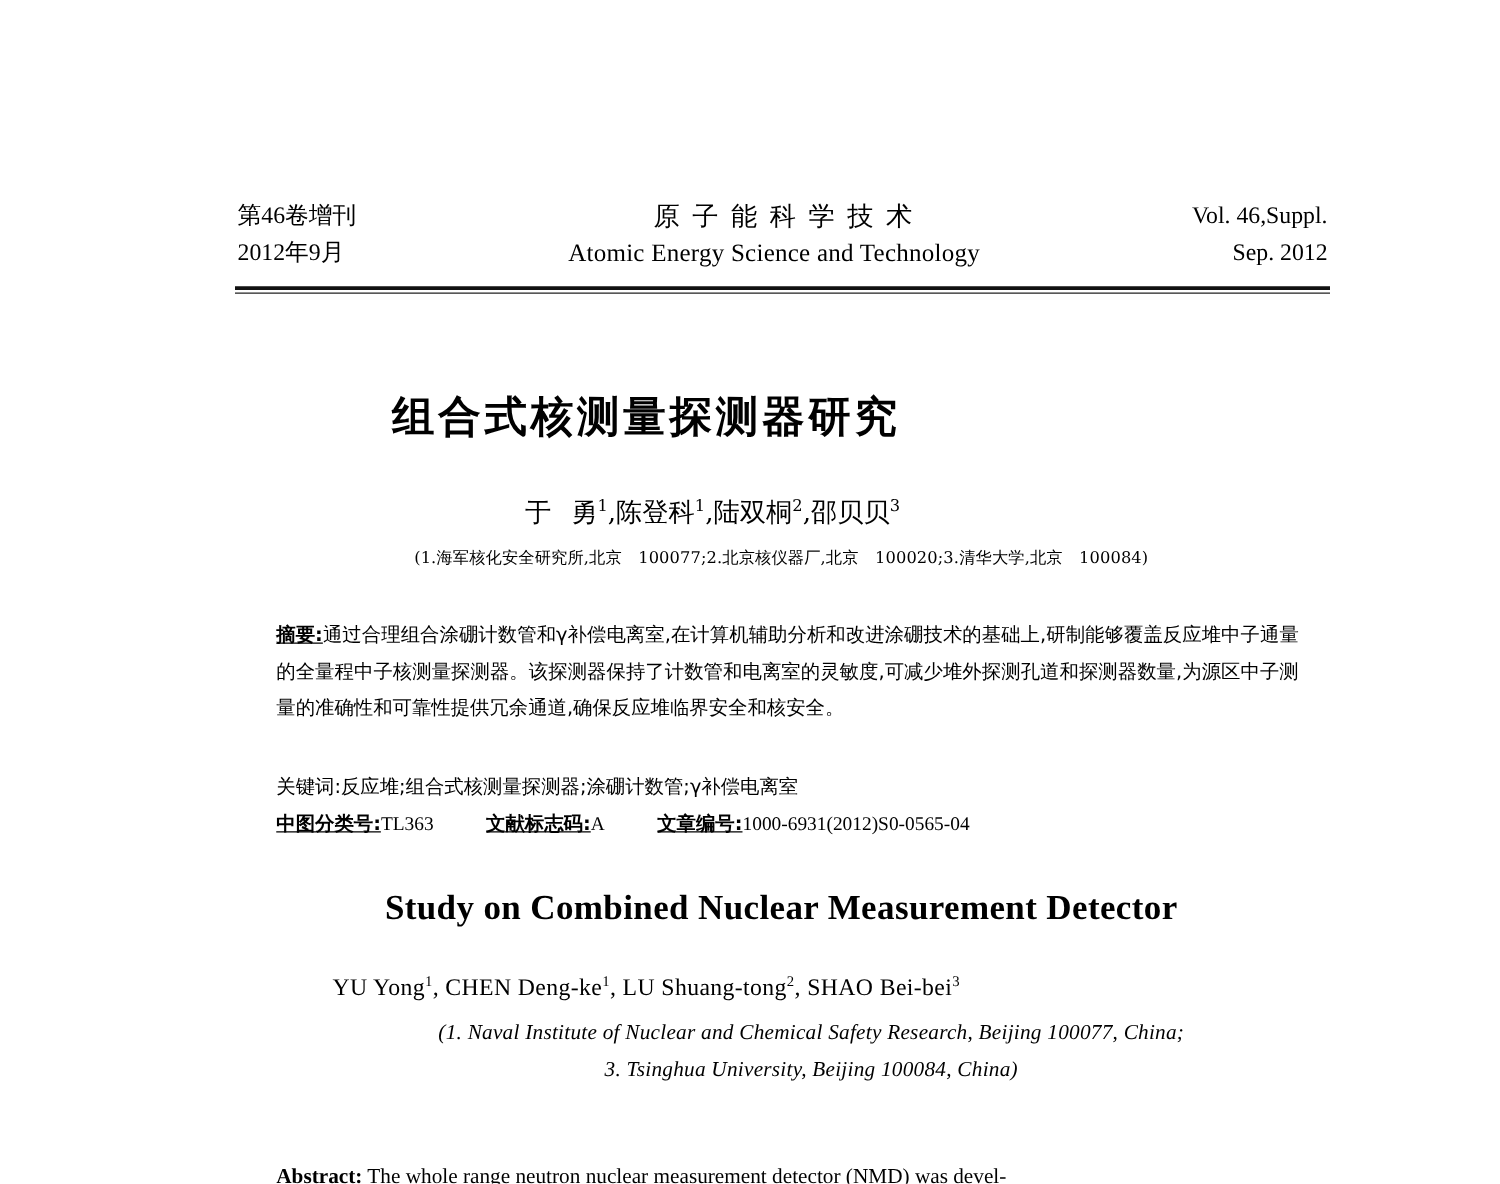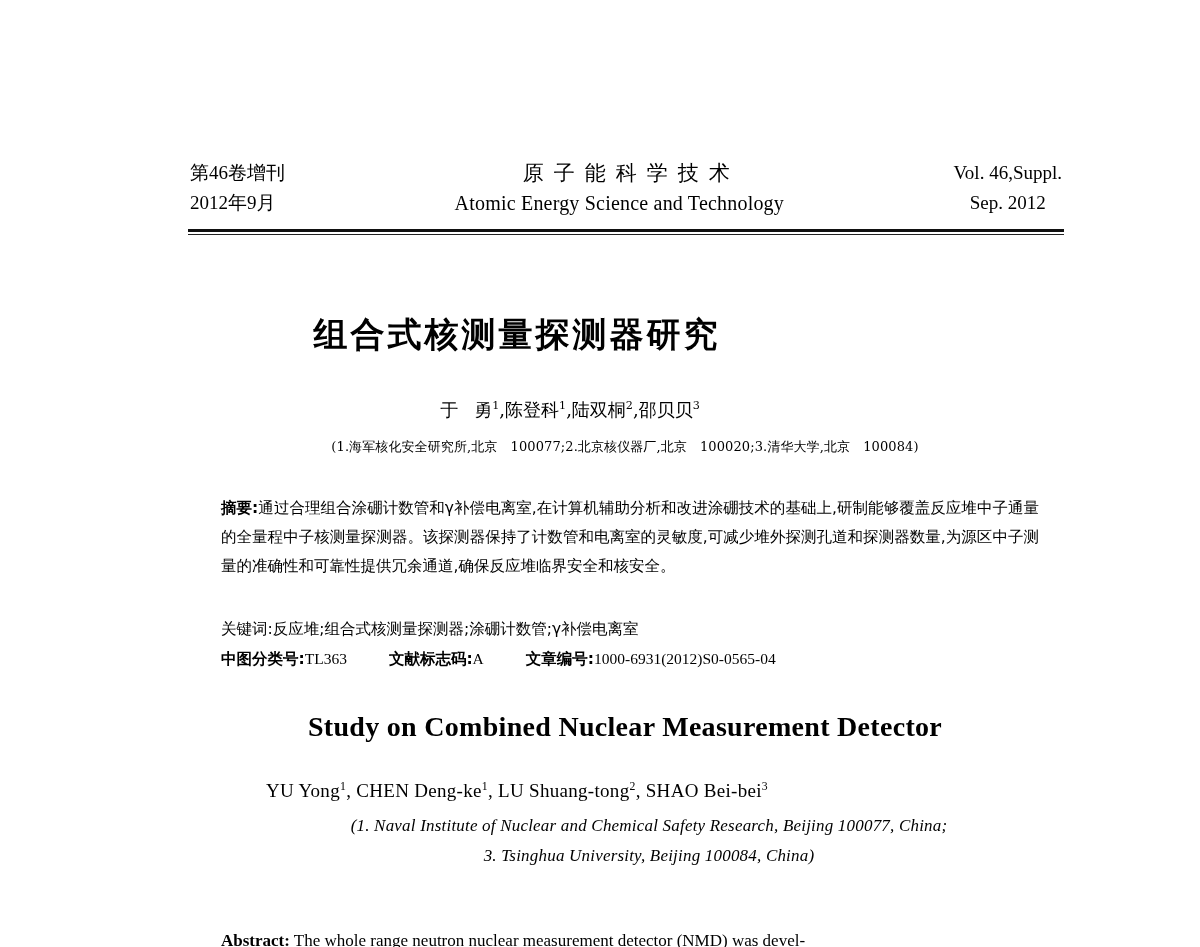--- a/index.html
+++ b/index.html
@@ -34,21 +34,21 @@
     align-items: flex-start;
     justify-content: space-between;
   }
   .mast-left, .mast-right {
     font-family: "Liberation Serif", "DejaVu Serif", serif;
     font-size: 19px;
     line-height: 30px;
     white-space: nowrap;
   }
   .mast-left { text-align: left; }
-  .mast-right { text-align: center; }
+  .mast-right { text-align: right; }
   .mast-center {
     text-align: center;
     flex: 1;
   }
   .journal-cn {
     font-family: "DejaVu Serif", "Liberation Serif", serif;
     font-size: 21px;
     letter-spacing: 10px;
     line-height: 30px;
     padding-left: 24px;
@@ -93,21 +93,21 @@
     letter-spacing: 3px;
     line-height: 44px;
   }
   .authors-cn {
     position: absolute;
     left: 0;
     top: 396px;
     width: 1090px;
     text-align: center;
     font-family: "DejaVu Serif", "Liberation Serif", serif;
-    font-size: 18px;
+    font-size: 21px;
     line-height: 28px;
   }
   .authors-cn .gap { display: inline-block; width: 16px; }
   .affil-cn {
     position: absolute;
     left: 0;
     top: 437px;
     width: 1200px;
     text-align: center;
     font-family: "DejaVu Serif", "Liberation Serif", serif;
@@ -125,20 +125,21 @@
     width: 818px;
     font-family: "DejaVu Sans", "Liberation Sans", sans-serif;
     font-size: 15.5px;
     line-height: 29px;
     text-align: justify;
     text-justify: inter-character;
   }
   .abstract-cn .lbl,
   .meta-line .lbl {
     font-weight: bold;
+    text-decoration: underline;
   }
   .keywords-cn {
     position: absolute;
     left: 196px;
     top: 616px;
     width: 818px;
     font-family: "DejaVu Sans", "Liberation Sans", sans-serif;
     font-size: 15.5px;
     line-height: 26px;
   }

